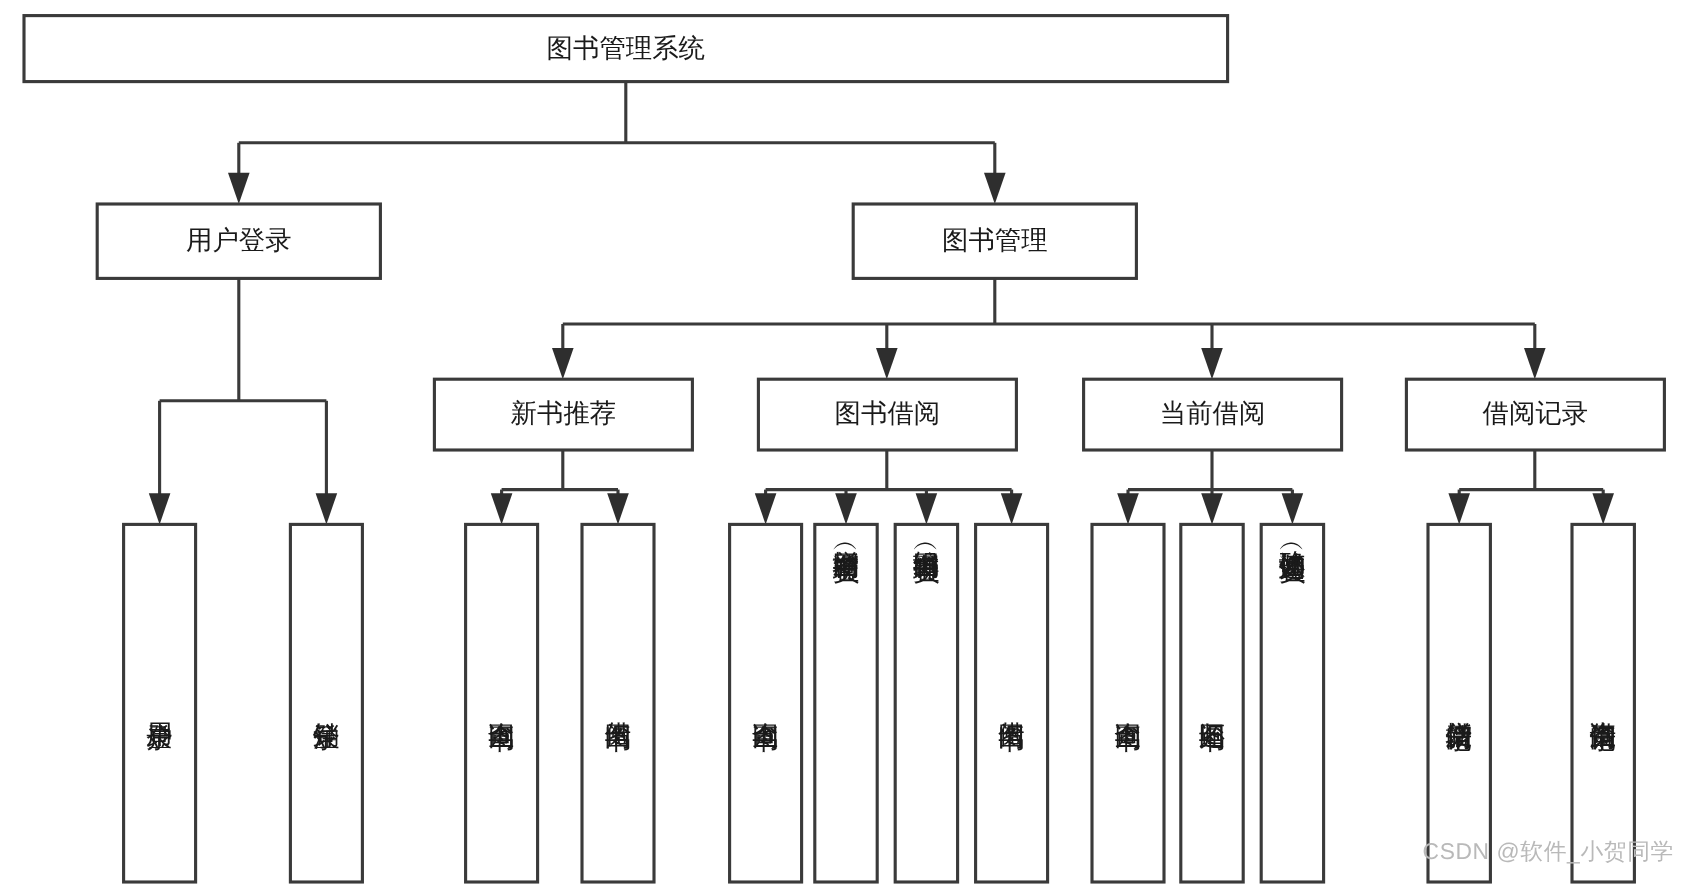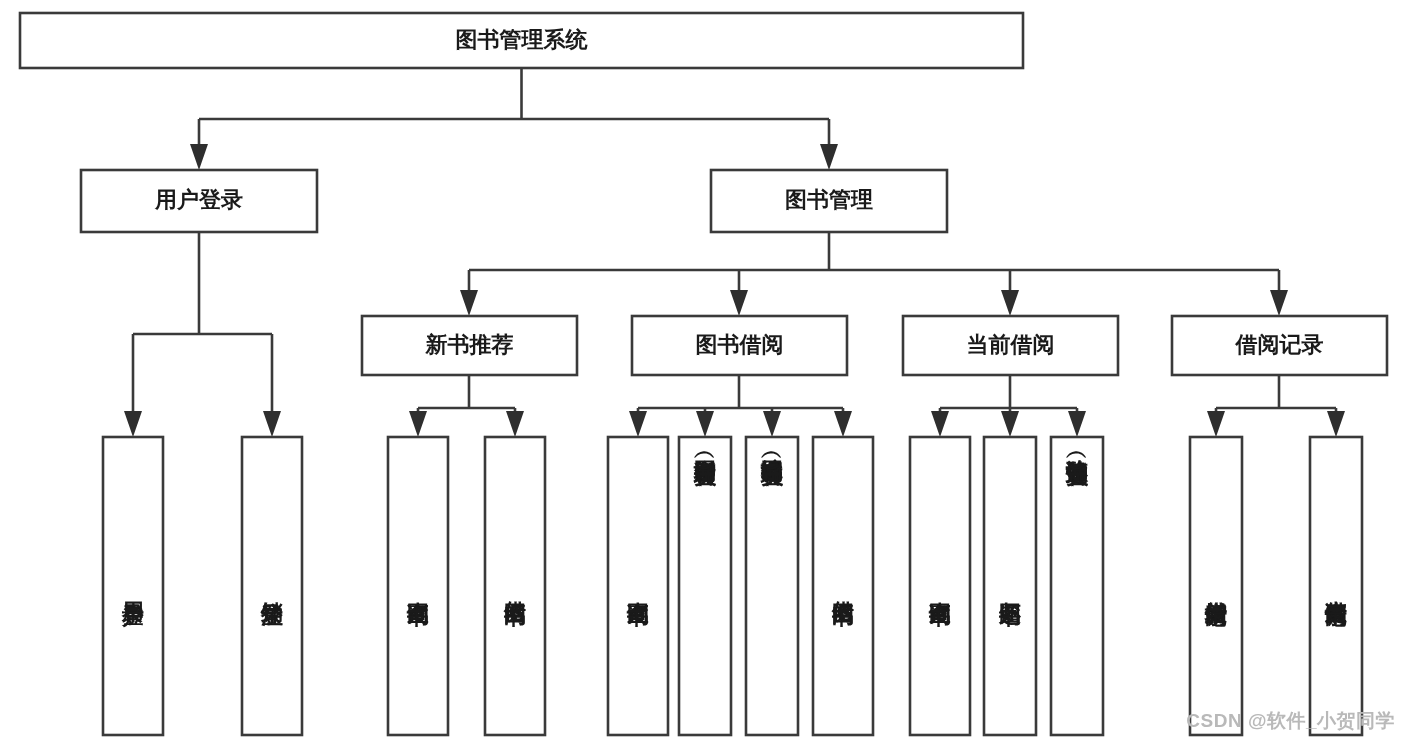--- a/index.html
+++ b/index.html
@@ -11,21 +11,20 @@
     width: 1405px;
     height: 747px;
     font-family: "Liberation Sans", "DejaVu Sans", sans-serif;
     position: relative;
     overflow: hidden;
   }
   #diagram-root {
     position: relative;
     width: 1405px;
     height: 747px;
-    font-weight: bold;
   }
   svg.flow {
     position: absolute;
     left: 0;
     top: 0;
     width: 1405px;
     height: 747px;
     display: block;
   }
   .node-rect {
@@ -64,21 +63,21 @@
     font-family: "Liberation Sans", "DejaVu Sans", sans-serif;
     font-size: 22px;
     line-height: 1.08;
     color: #1a1a1a;
     letter-spacing: 1px;
     white-space: nowrap;
   }
   .watermark {
     position: absolute;
     right: 10px;
-    bottom: 13px;
+    bottom: 24px;
     font-family: "Liberation Sans", "DejaVu Sans", sans-serif;
     font-size: 19px;
     color: #b9b9b9;
     letter-spacing: 0.5px;
     user-select: none;
     text-align: right;
   }
 </style>
 </head>
 <body>

